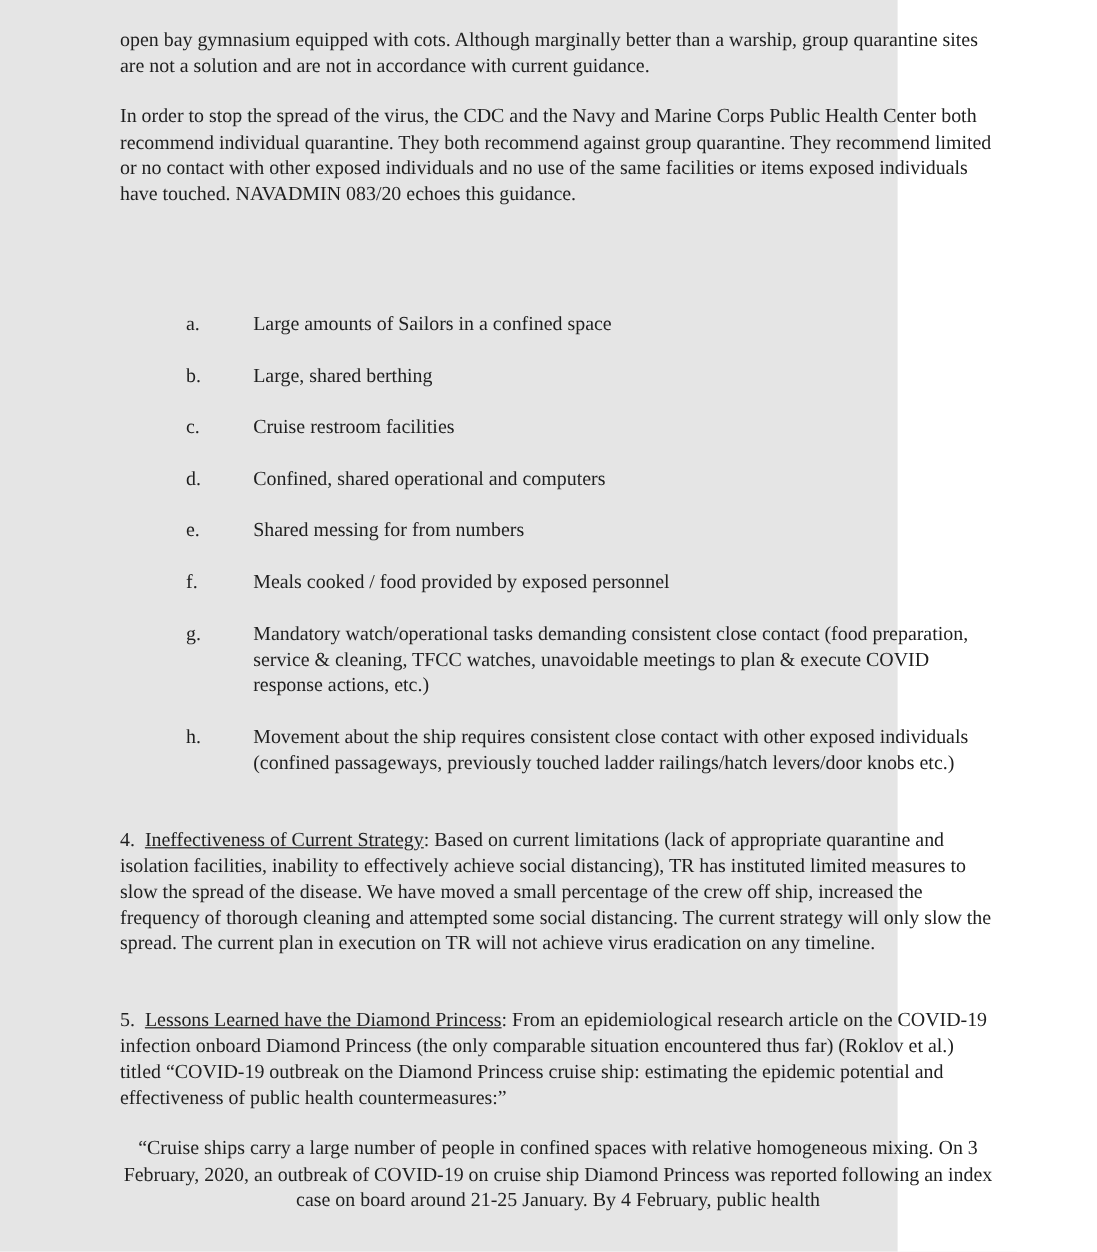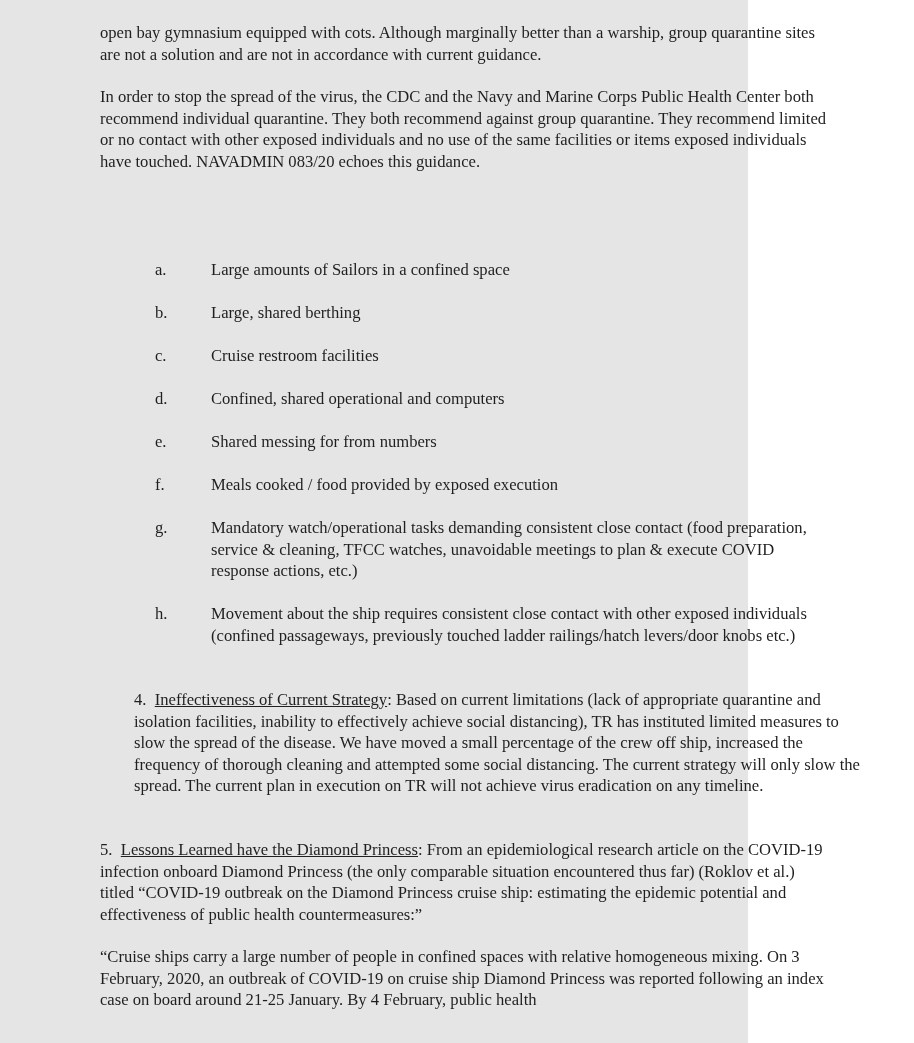--- a/index.html
+++ b/index.html
@@ -45,37 +45,37 @@
     <div class="item" style="top:388px;">
       <span class="lbl">d.</span>
       <span class="txt">Confined, shared operational and computers</span>
     </div>
     <div class="item" style="top:431px;">
       <span class="lbl">e.</span>
       <span class="txt">Shared messing for from numbers</span>
     </div>
     <div class="item" style="top:474px;">
       <span class="lbl">f.</span>
-      <span class="txt">Meals cooked / food provided by exposed execution</span>
+      <span class="txt">Meals cooked / food provided by exposed personnel</span>
     </div>
     <div class="item" style="top:517px;">
       <span class="lbl">g.</span>
       <span class="txt">Mandatory watch/operational tasks demanding consistent close contact (food preparation, service &amp; cleaning, TFCC watches, unavoidable meetings to plan &amp; execute COVID response actions, etc.)</span>
     </div>
     <div class="item" style="top:603px;">
       <span class="lbl">h.</span>
       <span class="txt">Movement about the ship requires consistent close contact with other exposed individuals (confined passageways, previously touched ladder railings/hatch levers/door knobs etc.)</span>
     </div>
   </div>
 
-  <p class="para" style="top:689px;margin-left:34px;">
+  <p class="para" style="top:689px;">
     <span>4.</span>&nbsp;
     <span class="u">Ineffectiveness of Current Strategy</span><span>:  Based on current limitations (lack of appropriate quarantine and isolation facilities, inability to effectively achieve social distancing), TR has instituted limited measures to slow the spread of the disease.  We have moved a small percentage of the crew off ship, increased the frequency of thorough cleaning and attempted some social distancing.  The current strategy will only slow the spread.  The current plan in execution on TR will not achieve virus eradication on any timeline.</span>
   </p>
 
   <p class="para" style="top:839px;">
     <span>5.</span>&nbsp;
     <span class="u">Lessons Learned have the Diamond Princess</span><span>:  From an epidemiological research article on the COVID-19 infection onboard Diamond Princess (the only comparable situation encountered thus far) (Roklov et al.) titled “COVID-19 outbreak on the Diamond Princess cruise ship: estimating the epidemic potential and effectiveness of public health countermeasures:”</span>
   </p>
 
-  <p class="para" style="top:946px;">“Cruise ships carry a large number of people in confined spaces with relative homogeneous mixing.  On 3 February, 2020, an outbreak of COVID-19 on cruise ship Diamond Princess was reported following an index case on board around 21-25 January.  By 4 February, public health</p>
+  <p class="para" style="top:946px;text-align:center;">“Cruise ships carry a large number of people in confined spaces with relative homogeneous mixing.  On 3 February, 2020, an outbreak of COVID-19 on cruise ship Diamond Princess was reported following an index case on board around 21-25 January.  By 4 February, public health</p>
 
 </div>
 
 </body></html>

